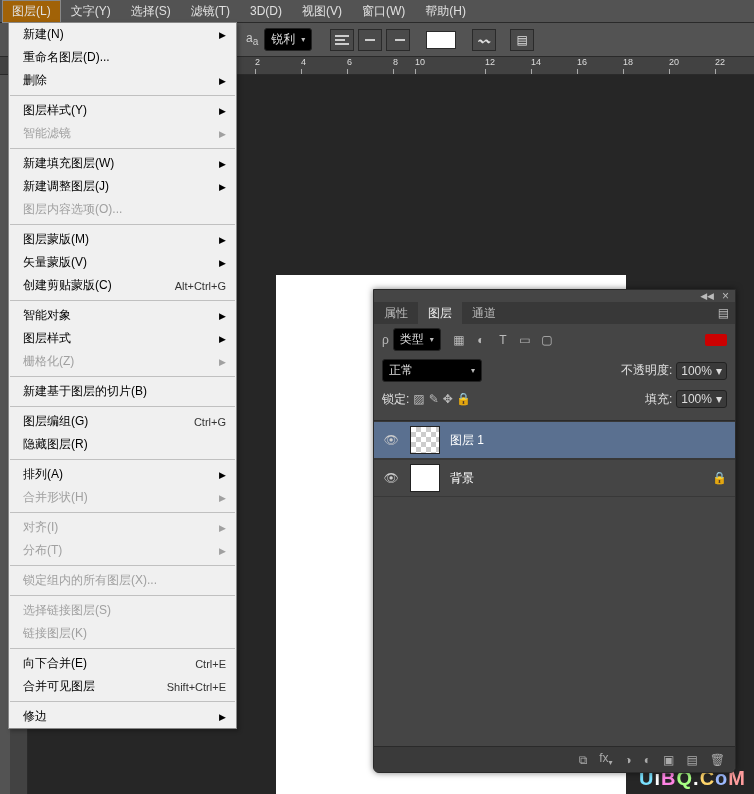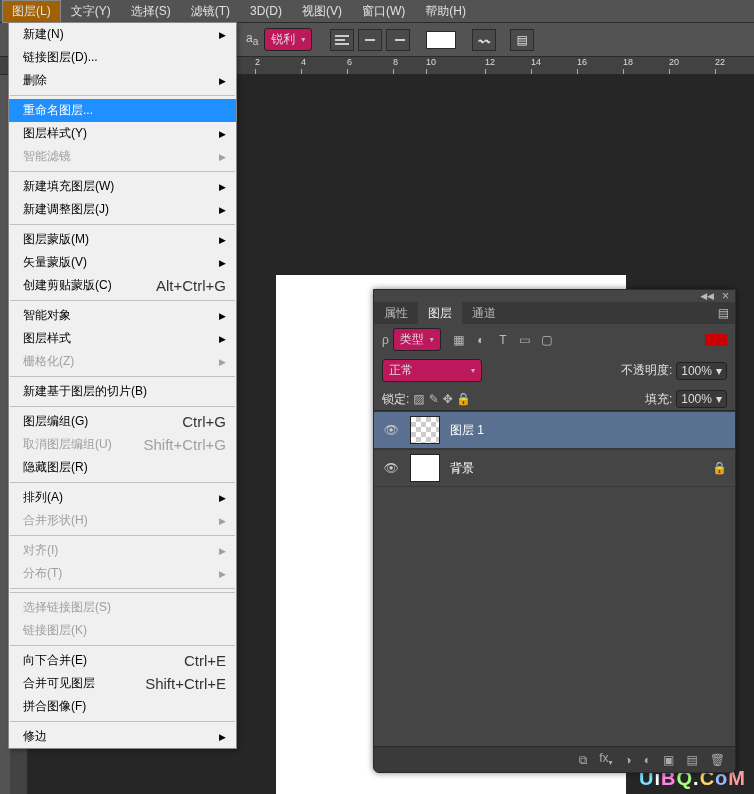--- a/index.html
+++ b/index.html
@@ -89,21 +89,21 @@
   align-items: center;
   cursor: default;
 }
 .dropdown-menu .item.highlight {
   background: #1e90ff;
   color: #fff;
 }
 .dropdown-menu .item.disabled { color: #a0a0a0; }
 .dropdown-menu .sep { height: 1px; background: #c0c0c0; margin: 3px 1px; }
 .submenu-arrow { font-size: 9px; }
-.shortcut { color: #333; font-size: 15px; }
+.shortcut { color: #333; font-size: 11px; }
 .item.disabled .shortcut { color: #a0a0a0; }
 
 .layers-panel {
   position: absolute;
   left: 373px; top: 289px;
   width: 363px; height: 484px;
   background: #454545;
   border: 1px solid #2a2a2a;
   box-shadow: 0 0 6px rgba(0,0,0,0.5);
   z-index: 5;
@@ -135,31 +135,31 @@
   color: #eee;
 }
 .panel-menu-btn { margin-left: auto; margin-right: 6px; color: #bbb; }
 .filter-row, .blend-row, .lock-row {
   display: flex;
   align-items: center;
   padding: 4px 8px;
   gap: 4px;
 }
 .select-box {
-  background: #be185d;
+  background: #000000;
   border: 1px solid #222;
   border-radius: 3px;
   padding: 2px 6px;
   color: #ddd;
   display: flex;
   align-items: center;
   gap: 6px;
 }
 .select-box .caret { font-size: 8px; color: #bbb; }
-.lock-row { border-bottom: 1px solid #2a2a2a; padding-bottom: 2px;}
+.lock-row { border-bottom: 1px solid #2a2a2a; padding-bottom: 12px;}
 .filter-row .filter-icons { display: flex; gap: 6px; margin-left: 6px;}
 .filter-icon { width: 16px; height: 16px; display:flex; align-items:center; justify-content:center; color:#bbb;}
 .red-toggle { width: 22px; height: 12px; background: #c00; border-radius: 2px; margin-left: auto; }
 .pct-box {
   background: #3a3a3a; border: 1px solid #222; border-radius: 3px;
   padding: 1px 4px; color: #ddd; display: flex; align-items: center; gap: 4px;
 }
 .layer-list { }
 .layer-row {
   display: flex;
@@ -263,66 +263,66 @@
   <div class="toolbar-btn">〰</div>
   <div style="width:10px"></div>
   <div class="toolbar-btn">▤</div>
 </div>
 
 <div class="ruler">
     <span class="ruler-tick" style="left: 255px;">2</span>
     <span class="ruler-tick" style="left: 301px;">4</span>
     <span class="ruler-tick" style="left: 347px;">6</span>
     <span class="ruler-tick" style="left: 393px;">8</span>
-    <span class="ruler-tick" style="left: 426px;">10</span>
+    <span class="ruler-tick" style="left: 415px;">10</span>
     <span class="ruler-tick" style="left: 485px;">12</span>
     <span class="ruler-tick" style="left: 531px;">14</span>
     <span class="ruler-tick" style="left: 577px;">16</span>
     <span class="ruler-tick" style="left: 623px;">18</span>
     <span class="ruler-tick" style="left: 669px;">20</span>
     <span class="ruler-tick" style="left: 715px;">22</span>
   </div>
 <div class="vruler"></div>
 
 <div class="canvas-area">
   <div class="canvas"></div>
 </div>
 
 <div class="dropdown-menu">
     <div class="item">
       <span>新建(N)</span>
       <span class="submenu-arrow">▶</span>
     </div>
     <div class="item">
-      <span>链接图层(D)...</span>
+      <span>重命名图层(D)...</span>
     </div>
     <div class="item">
       <span>删除</span>
       <span class="submenu-arrow">▶</span>
     </div>
     <div class="sep"></div>
-    <div class="item highlight">
-      <span>重命名图层...</span>
-    </div>
     <div class="item">
       <span>图层样式(Y)</span>
       <span class="submenu-arrow">▶</span>
     </div>
     <div class="item disabled">
       <span>智能滤镜</span>
       <span class="submenu-arrow">▶</span>
     </div>
     <div class="sep"></div>
     <div class="item">
       <span>新建填充图层(W)</span>
       <span class="submenu-arrow">▶</span>
     </div>
     <div class="item">
       <span>新建调整图层(J)</span>
       <span class="submenu-arrow">▶</span>
+    </div>
+    <div class="item disabled">
+      <span>图层内容选项(O)...</span>
     </div>
     <div class="sep"></div>
     <div class="item">
       <span>图层蒙版(M)</span>
       <span class="submenu-arrow">▶</span>
     </div>
     <div class="item">
       <span>矢量蒙版(V)</span>
       <span class="submenu-arrow">▶</span>
     </div>
@@ -345,24 +345,20 @@
     </div>
     <div class="sep"></div>
     <div class="item">
       <span>新建基于图层的切片(B)</span>
     </div>
     <div class="sep"></div>
     <div class="item">
       <span>图层编组(G)</span>
       <span class="shortcut">Ctrl+G</span>
     </div>
-    <div class="item disabled">
-      <span>取消图层编组(U)</span>
-      <span class="shortcut">Shift+Ctrl+G</span>
-    </div>
     <div class="item">
       <span>隐藏图层(R)</span>
     </div>
     <div class="sep"></div>
     <div class="item">
       <span>排列(A)</span>
       <span class="submenu-arrow">▶</span>
     </div>
     <div class="item disabled">
       <span>合并形状(H)</span>
@@ -371,38 +367,38 @@
     <div class="sep"></div>
     <div class="item disabled">
       <span>对齐(I)</span>
       <span class="submenu-arrow">▶</span>
     </div>
     <div class="item disabled">
       <span>分布(T)</span>
       <span class="submenu-arrow">▶</span>
     </div>
     <div class="sep"></div>
+    <div class="item disabled">
+      <span>锁定组内的所有图层(X)...</span>
+    </div>
     <div class="sep"></div>
     <div class="item disabled">
       <span>选择链接图层(S)</span>
     </div>
     <div class="item disabled">
       <span>链接图层(K)</span>
     </div>
     <div class="sep"></div>
     <div class="item">
       <span>向下合并(E)</span>
       <span class="shortcut">Ctrl+E</span>
     </div>
     <div class="item">
       <span>合并可见图层</span>
       <span class="shortcut">Shift+Ctrl+E</span>
-    </div>
-    <div class="item">
-      <span>拼合图像(F)</span>
     </div>
     <div class="sep"></div>
     <div class="item">
       <span>修边</span>
       <span class="submenu-arrow">▶</span>
     </div>
   </div>
 
 <div class="layers-panel">
   <div class="panel-titlebar">

